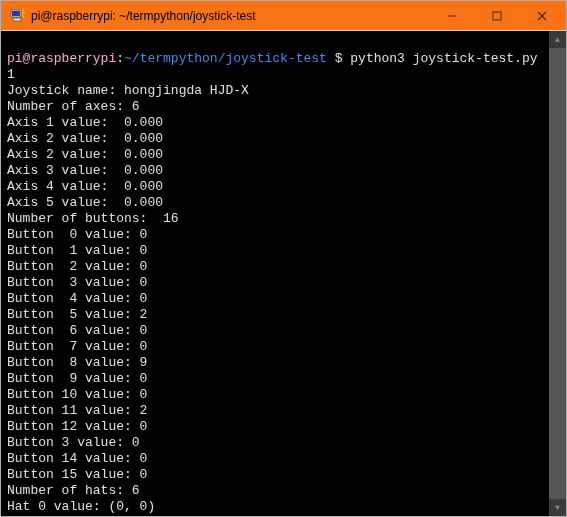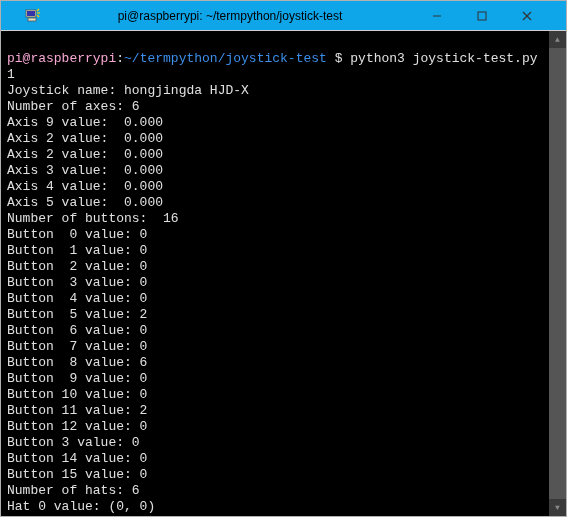--- a/index.html
+++ b/index.html
@@ -17,26 +17,25 @@
       width: 567px;
       height: 517px;
       background: #fff;
       border: 1px solid #b0b0b0;
       box-shadow: 2px 2px 6px rgba(0,0,0,0.2);
       display: flex;
       flex-direction: column;
     }
     .titlebar {
       height: 30px;
-      background: #0ea5e9;
+      background: #f97316;
       border-bottom: 1px solid #d0d0d0;
       display: flex;
       align-items: center;
-      padding: 0 17px;
-      text-align: center;
+      padding: 0 2px;
     }
     .titlebar-icon {
       width: 16px;
       height: 16px;
       margin-left: 6px;
       margin-right: 6px;
       flex-shrink: 0;
     }
     .titlebar-title {
       font-size: 12px;
@@ -141,36 +140,36 @@
           </svg>
       </div>
     </div>
   </div>
 
   <div class="terminal">
 <span class="green">pi@raspberrypi</span><span class="white">:</span><span class="blue">~/termpython/joystick-test</span><span class="white"> $ </span><span class="white">python3 joystick-test.py</span>
 <span class="white">1</span>
 <span class="white">Joystick name: hongjingda HJD-X</span>
 <span class="white">Number of axes: 6</span>
-<span class="white">Axis 9 value:  0.000</span>
+<span class="white">Axis 1 value:  0.000</span>
 <span class="white">Axis 2 value:  0.000</span>
 <span class="white">Axis 2 value:  0.000</span>
 <span class="white">Axis 3 value:  0.000</span>
 <span class="white">Axis 4 value:  0.000</span>
 <span class="white">Axis 5 value:  0.000</span>
 <span class="white">Number of buttons:  16</span>
 <span class="white">Button  0 value: 0</span>
 <span class="white">Button  1 value: 0</span>
 <span class="white">Button  2 value: 0</span>
 <span class="white">Button  3 value: 0</span>
 <span class="white">Button  4 value: 0</span>
 <span class="white">Button  5 value: 2</span>
 <span class="white">Button  6 value: 0</span>
 <span class="white">Button  7 value: 0</span>
-<span class="white">Button  8 value: 6</span>
+<span class="white">Button  8 value: 9</span>
 <span class="white">Button  9 value: 0</span>
 <span class="white">Button 10 value: 0</span>
 <span class="white">Button 11 value: 2</span>
 <span class="white">Button 12 value: 0</span>
 <span class="white">Button 3 value: 0</span>
 <span class="white">Button 14 value: 0</span>
 <span class="white">Button 15 value: 0</span>
 <span class="white">Number of hats: 6</span>
 <span class="white">Hat 0 value: (0, 0)</span>
 <span class="green">pi@raspberrypi</span><span class="white">:</span><span class="blue">~/termpython/joystick-test</span><span class="white"> $ </span>

